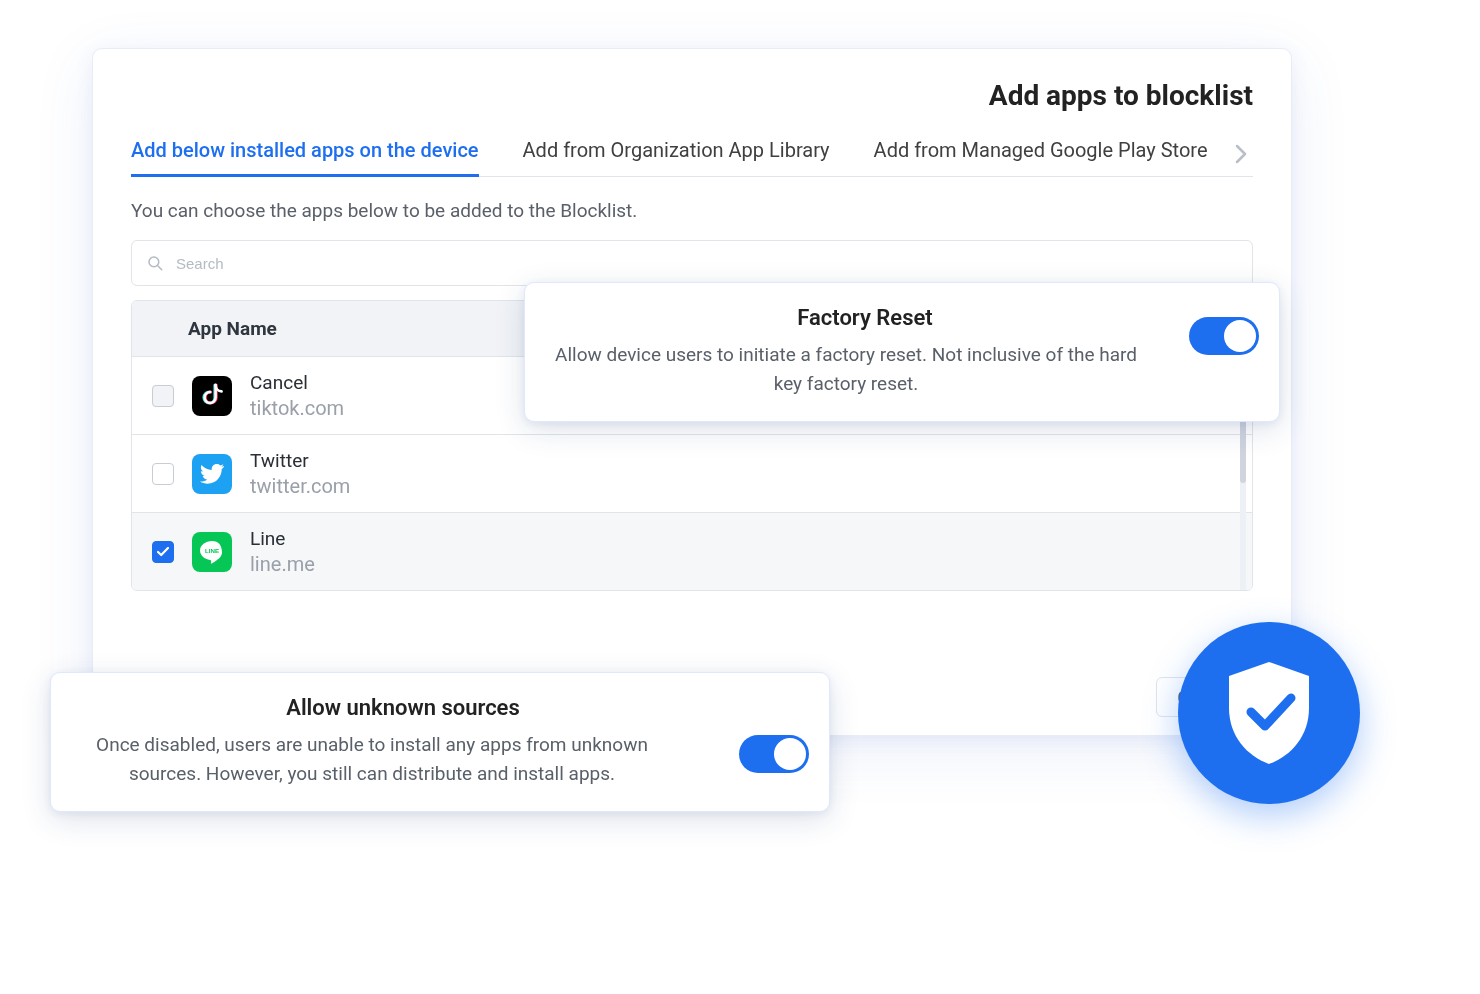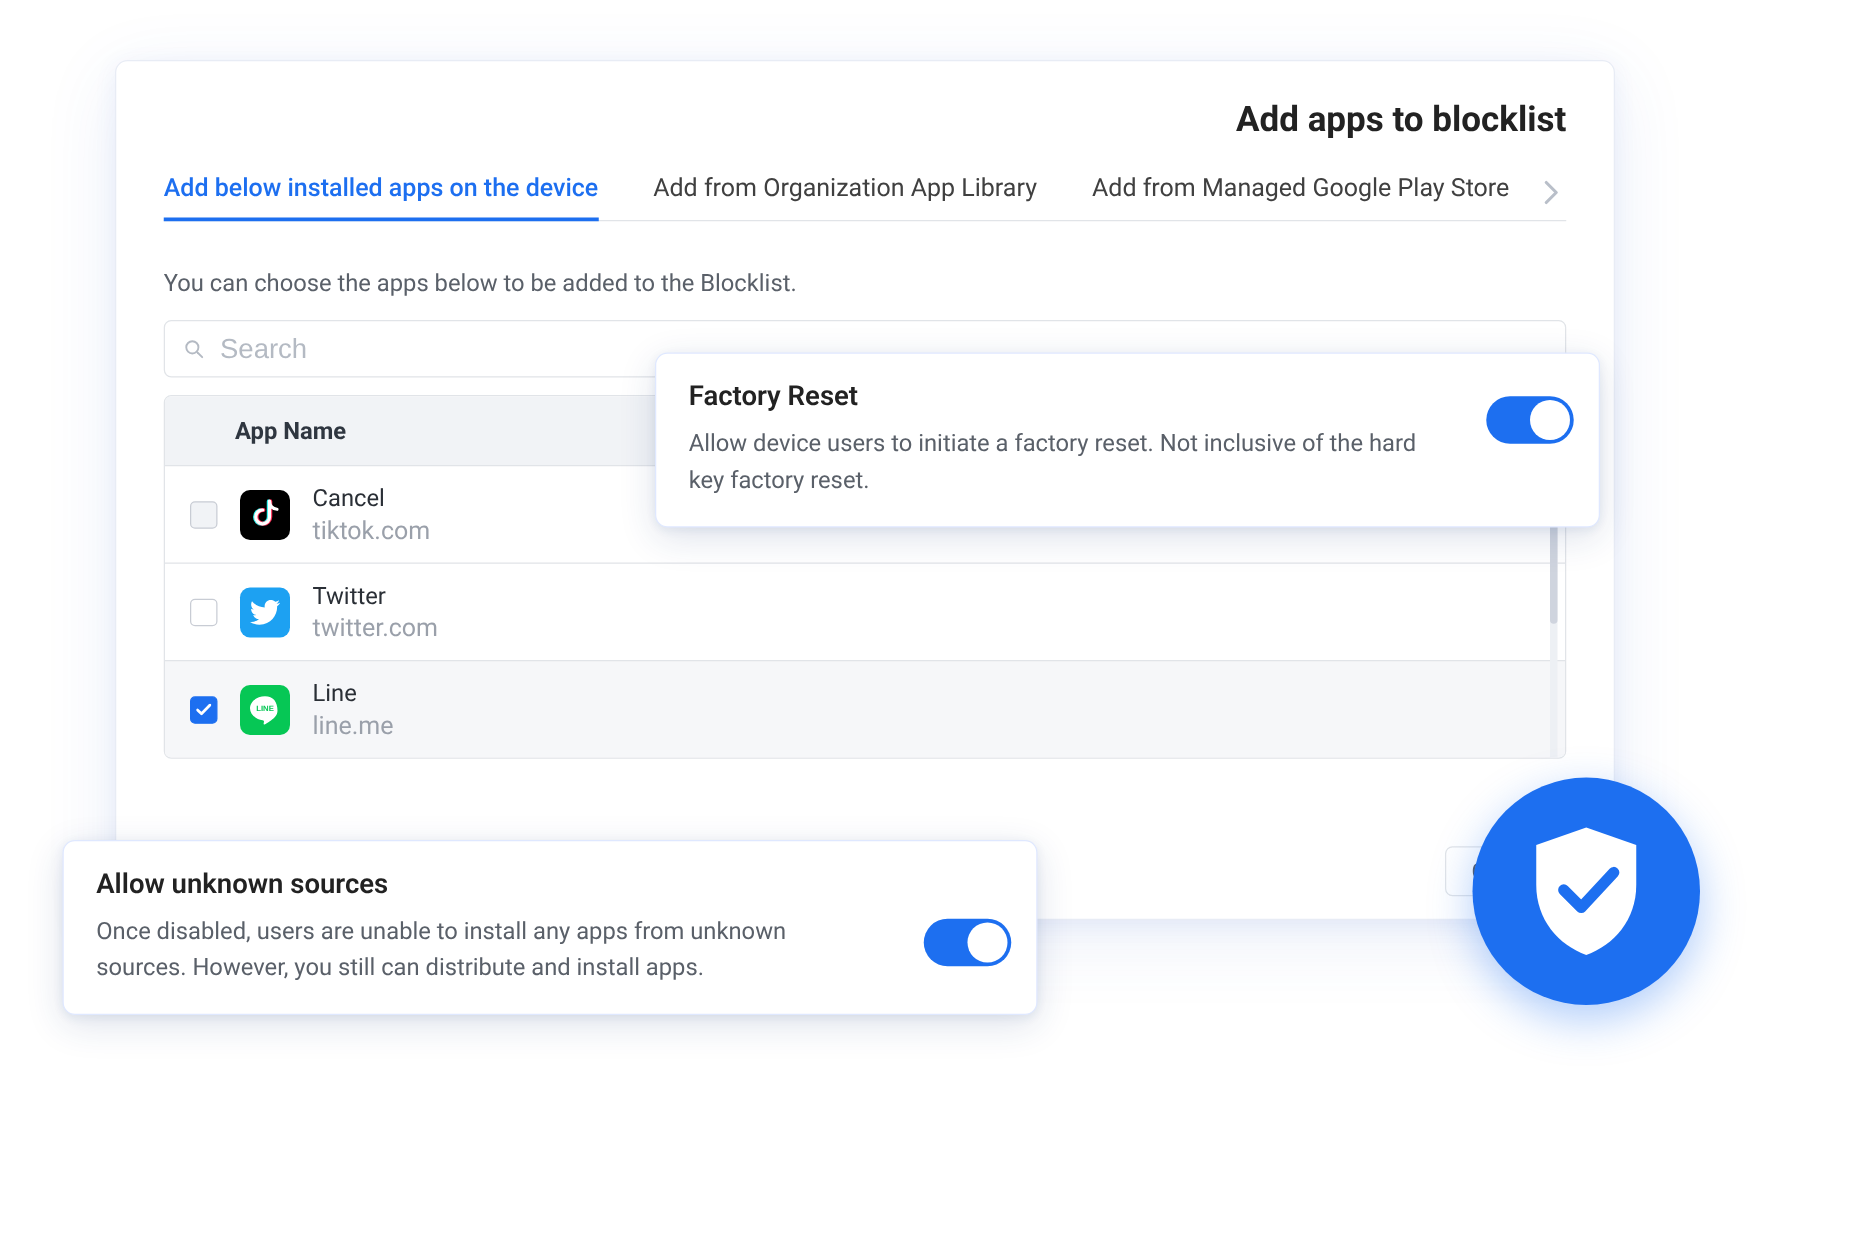--- a/index.html
+++ b/index.html
@@ -47,30 +47,30 @@
     content:""; position:absolute; left:0; right:0; bottom:-1px; height:3px;
     background:var(--blue);
   }
   .tabs-overflow{
     position:absolute; right:0; bottom:10px; width:24px; height:24px;
     display:flex; align-items:center; justify-content:center;
     color:#b9bfc9; cursor:pointer;
   }
 
   .help-text{
-    margin-top:38px; font-size:19px; color:#5a6069;
+    margin-top:22px; font-size:19px; color:#5a6069;
   }
 
   
   .search{
     margin-top:18px; height:44px; border:1px solid var(--border); border-radius:6px;
     display:flex; align-items:center; padding:0 14px; gap:10px; color:#a7adb7;
   }
   .search input{
-    flex:1; border:none; outline:none; font-size:22px; color:#333;
+    flex:1; border:none; outline:none; font-size:15px; color:#333;
     background:transparent;
   }
   .search input::placeholder{ color:#b4bac3; }
 
   
   .table{
     margin-top:14px; border:1px solid var(--border); border-radius:6px; overflow:hidden;
     position:relative;
   }
   .table-head{
@@ -121,21 +121,21 @@
     box-sizing:border-box;
   }
   .btn.secondary{
     border:1px solid var(--border); color:#555b66; background:#fff;
   }
 
   
   .card{
     position:absolute; background:#fff; border-radius:10px;
     box-shadow:var(--shadow); border:1px solid #dfe8ff;
-    padding:22px 26px; box-sizing:border-box;
+    padding:22px 26px; box-sizing:border-box;text-align:center;
   }
   .card h3{
     margin:0 0 10px 0; font-size:22px; font-weight:600; color:#222;
   }
   .card p{
     margin:0; font-size:19px; color:#5a6069; line-height:1.55;
     max-width:590px;
   }
 
   .card.factory{

